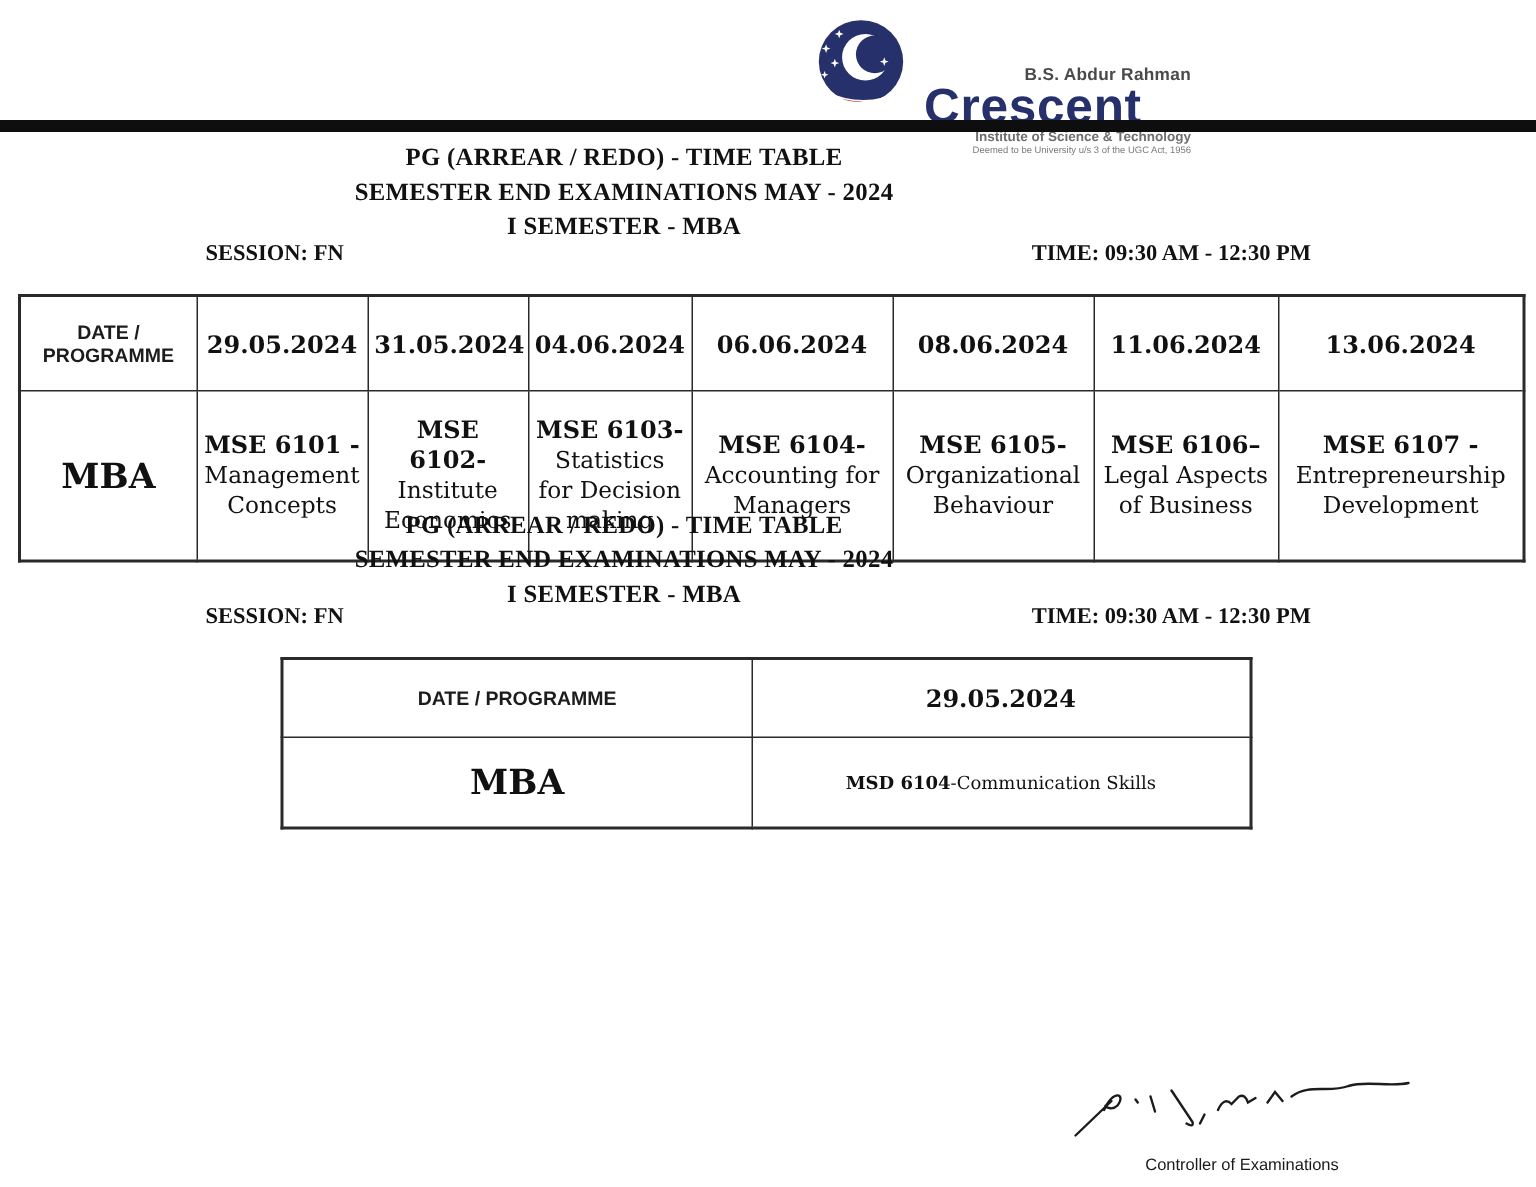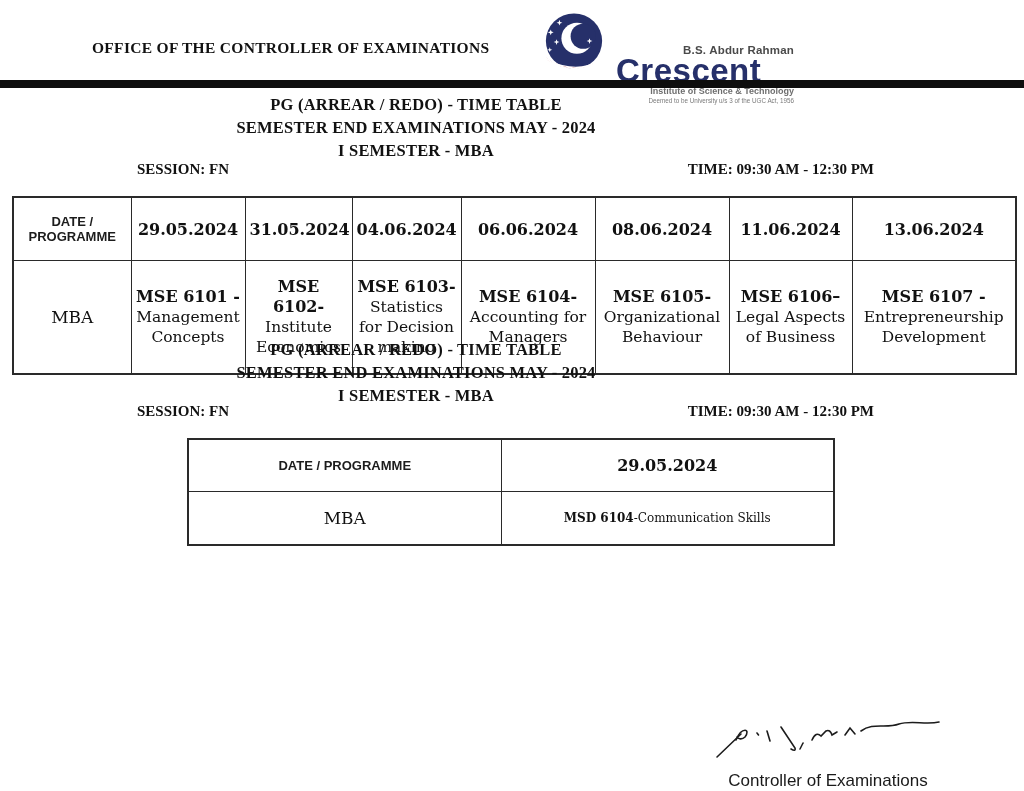--- a/index.html
+++ b/index.html
@@ -86,21 +86,21 @@
     padding: 16px 4px;
     overflow: hidden;
   }
   .exam-table { border: 2px solid #2a2a2a; }
   .corner-th {
     font-family: "Liberation Sans", sans-serif;
     font-size: 13px; font-weight: bold; line-height: 15px;
     color: #1c1c1c;
   }
   .date-th { font-size: 16px; font-weight: bold; }
-  .prog-td { font-size: 17px; font-weight: normal; }
+  .prog-td { font-size: 23px; font-weight: bold; }
   .subject-td { font-size: 15.5px; line-height: 20px; }
   .subject-code { display: block; font-weight: bold; font-size: 16px; }
   .subject-name { display: block; font-weight: normal; }
   .inline-subject-td { font-size: 12px; }
   .inline-code { font-weight: bold; }
   .inline-name { font-weight: normal; }
 
   #table1 { left: 12px; top: 196px; width: 1003px; }
   #table1 tr.hdr { height: 34px; }
   #table1 tr.data { height: 86px; }
@@ -108,29 +108,28 @@
   #table2 { left: 187px; top: 438px; width: 646px; }
   #table2 tr { height: 38px; }
 
   
   .signature-block { position: absolute; left: 703px; top: 710px; width: 250px; }
   .signature-svg { display: block; margin: 0 auto; }
   .controller-label {
     position: absolute; left: 703px; top: 771px; width: 250px;
     text-align: center;
     font-family: "Liberation Sans", sans-serif;
-    font-size: 17px; color: #1a1a1a;
+    font-size: 11px; color: #1a1a1a;
   }
 </style>
 </head>
 <body>
 
 <div class="page">
 
-  <div class="office-title">OFFICE OF THE CONTROLLER OF EXAMINATIONS</div>
 
   <div class="logo">
     <svg class="logo-emblem" viewBox="0 0 80 66">
       <ellipse cx="40" cy="30" rx="29" ry="28.5" fill="#26306a"></ellipse>
       <circle cx="43" cy="27" r="16" fill="#ffffff"></circle>
       <circle cx="49.5" cy="25" r="13" fill="#26306a"></circle>
       <g fill="#ffffff">
         <path transform="translate(25,11)" d="M0,-3 L0.8,-0.8 L3,0 L0.8,0.8 L0,3 L-0.8,0.8 L-3,0 L-0.8,-0.8 Z"></path>
         <path transform="translate(16,21)" d="M0,-3 L0.8,-0.8 L3,0 L0.8,0.8 L0,3 L-0.8,0.8 L-3,0 L-0.8,-0.8 Z"></path>
         <path transform="translate(22,31)" d="M0,-3 L0.8,-0.8 L3,0 L0.8,0.8 L0,3 L-0.8,0.8 L-3,0 L-0.8,-0.8 Z"></path>

